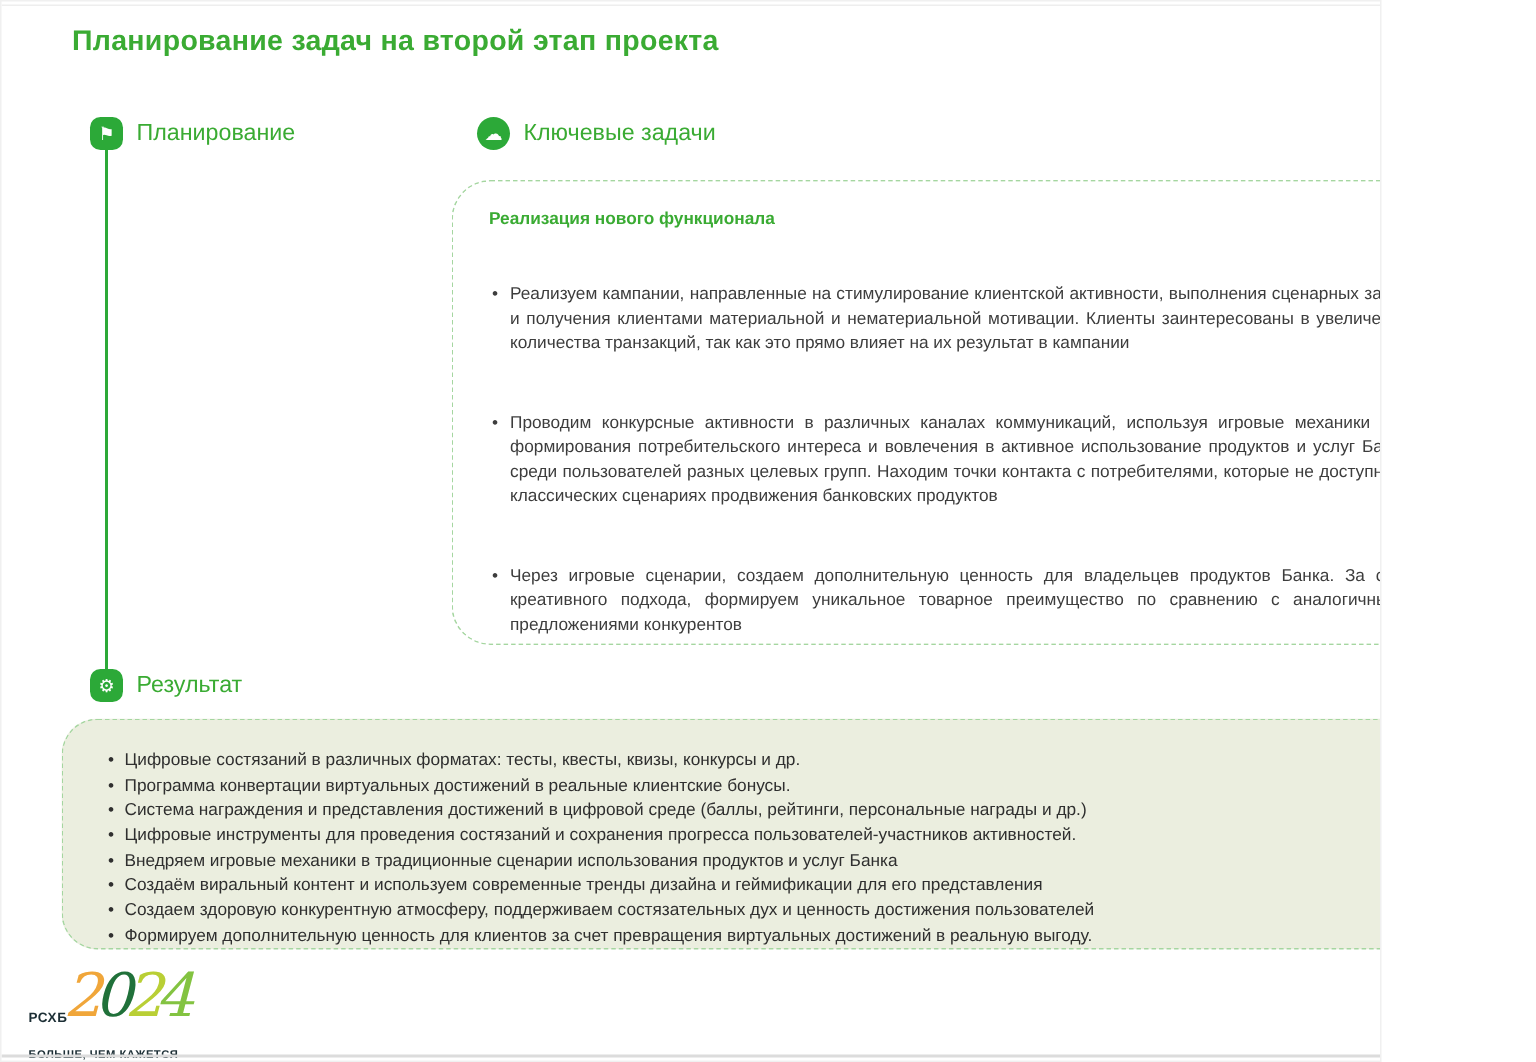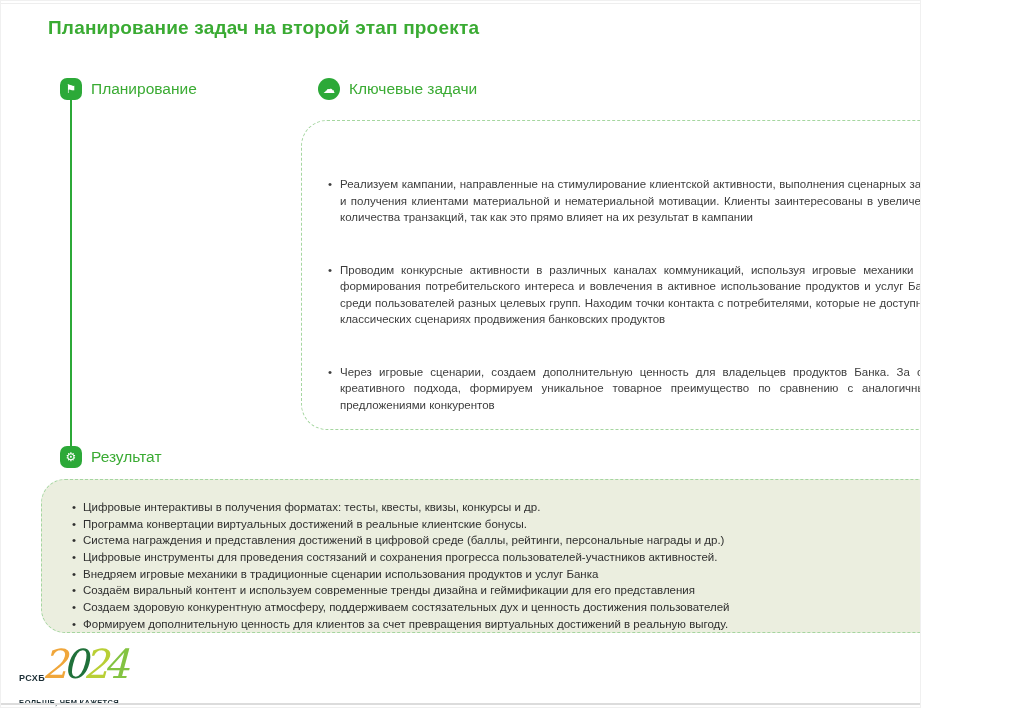--- a/index.html
+++ b/index.html
@@ -124,41 +124,42 @@
   </div>
 
   <div class="milestone m-keytasks">
     <span class="badge circle">
       <span class="glyph">☁</span>
     </span>
     <span class="label">Ключевые задачи</span>
   </div>
 
   <div class="tasks-box">
+    <div class="box-heading">Реализация нового функционала</div>
     <ul>
 
         <li>Реализуем кампании, направленные на стимулирование клиентской активности, выполнения сценарных задач и получения клиентами материальной и нематериальной мотивации. Клиенты заинтересованы в увеличении количества транзакций, так как это прямо влияет на их результат  в кампании</li>
 
         <li>Проводим конкурсные активности в различных каналах коммуникаций, используя игровые механики для формирования потребительского интереса и вовлечения в активное использование продуктов и услуг Банка среди пользователей разных целевых групп. Находим точки контакта с потребителями, которые не доступны в классических сценариях продвижения банковских продуктов</li>
 
         <li>Через игровые сценарии, создаем дополнительную ценность для владельцев продуктов Банка. За счет креативного подхода, формируем уникальное товарное преимущество по сравнению с аналогичными предложениями конкурентов</li>
       </ul>
   </div>
 
   <div class="milestone m-result">
     <span class="badge rounded-square">
       <span class="glyph">⚙</span>
     </span>
     <span class="label">Результат</span>
   </div>
 
   <div class="result-box">
     <ul>
 
-        <li>Цифровые интерактивы в получения форматах: тесты, квесты, квизы, конкурсы и др.</li>
+        <li>Цифровые состязаний в различных форматах: тесты, квесты, квизы, конкурсы и др.</li>
 
         <li>Программа конвертации виртуальных достижений в реальные клиентские бонусы.</li>
 
         <li>Система награждения и представления достижений в цифровой среде (баллы, рейтинги, персональные награды и др.)</li>
 
         <li>Цифровые инструменты для проведения состязаний и сохранения прогресса пользователей-участников активностей.</li>
 
         <li>Внедряем игровые механики в традиционные сценарии использования продуктов и услуг Банка</li>
 
         <li>Создаём виральный контент и используем современные тренды дизайна и геймификации для его представления</li>

